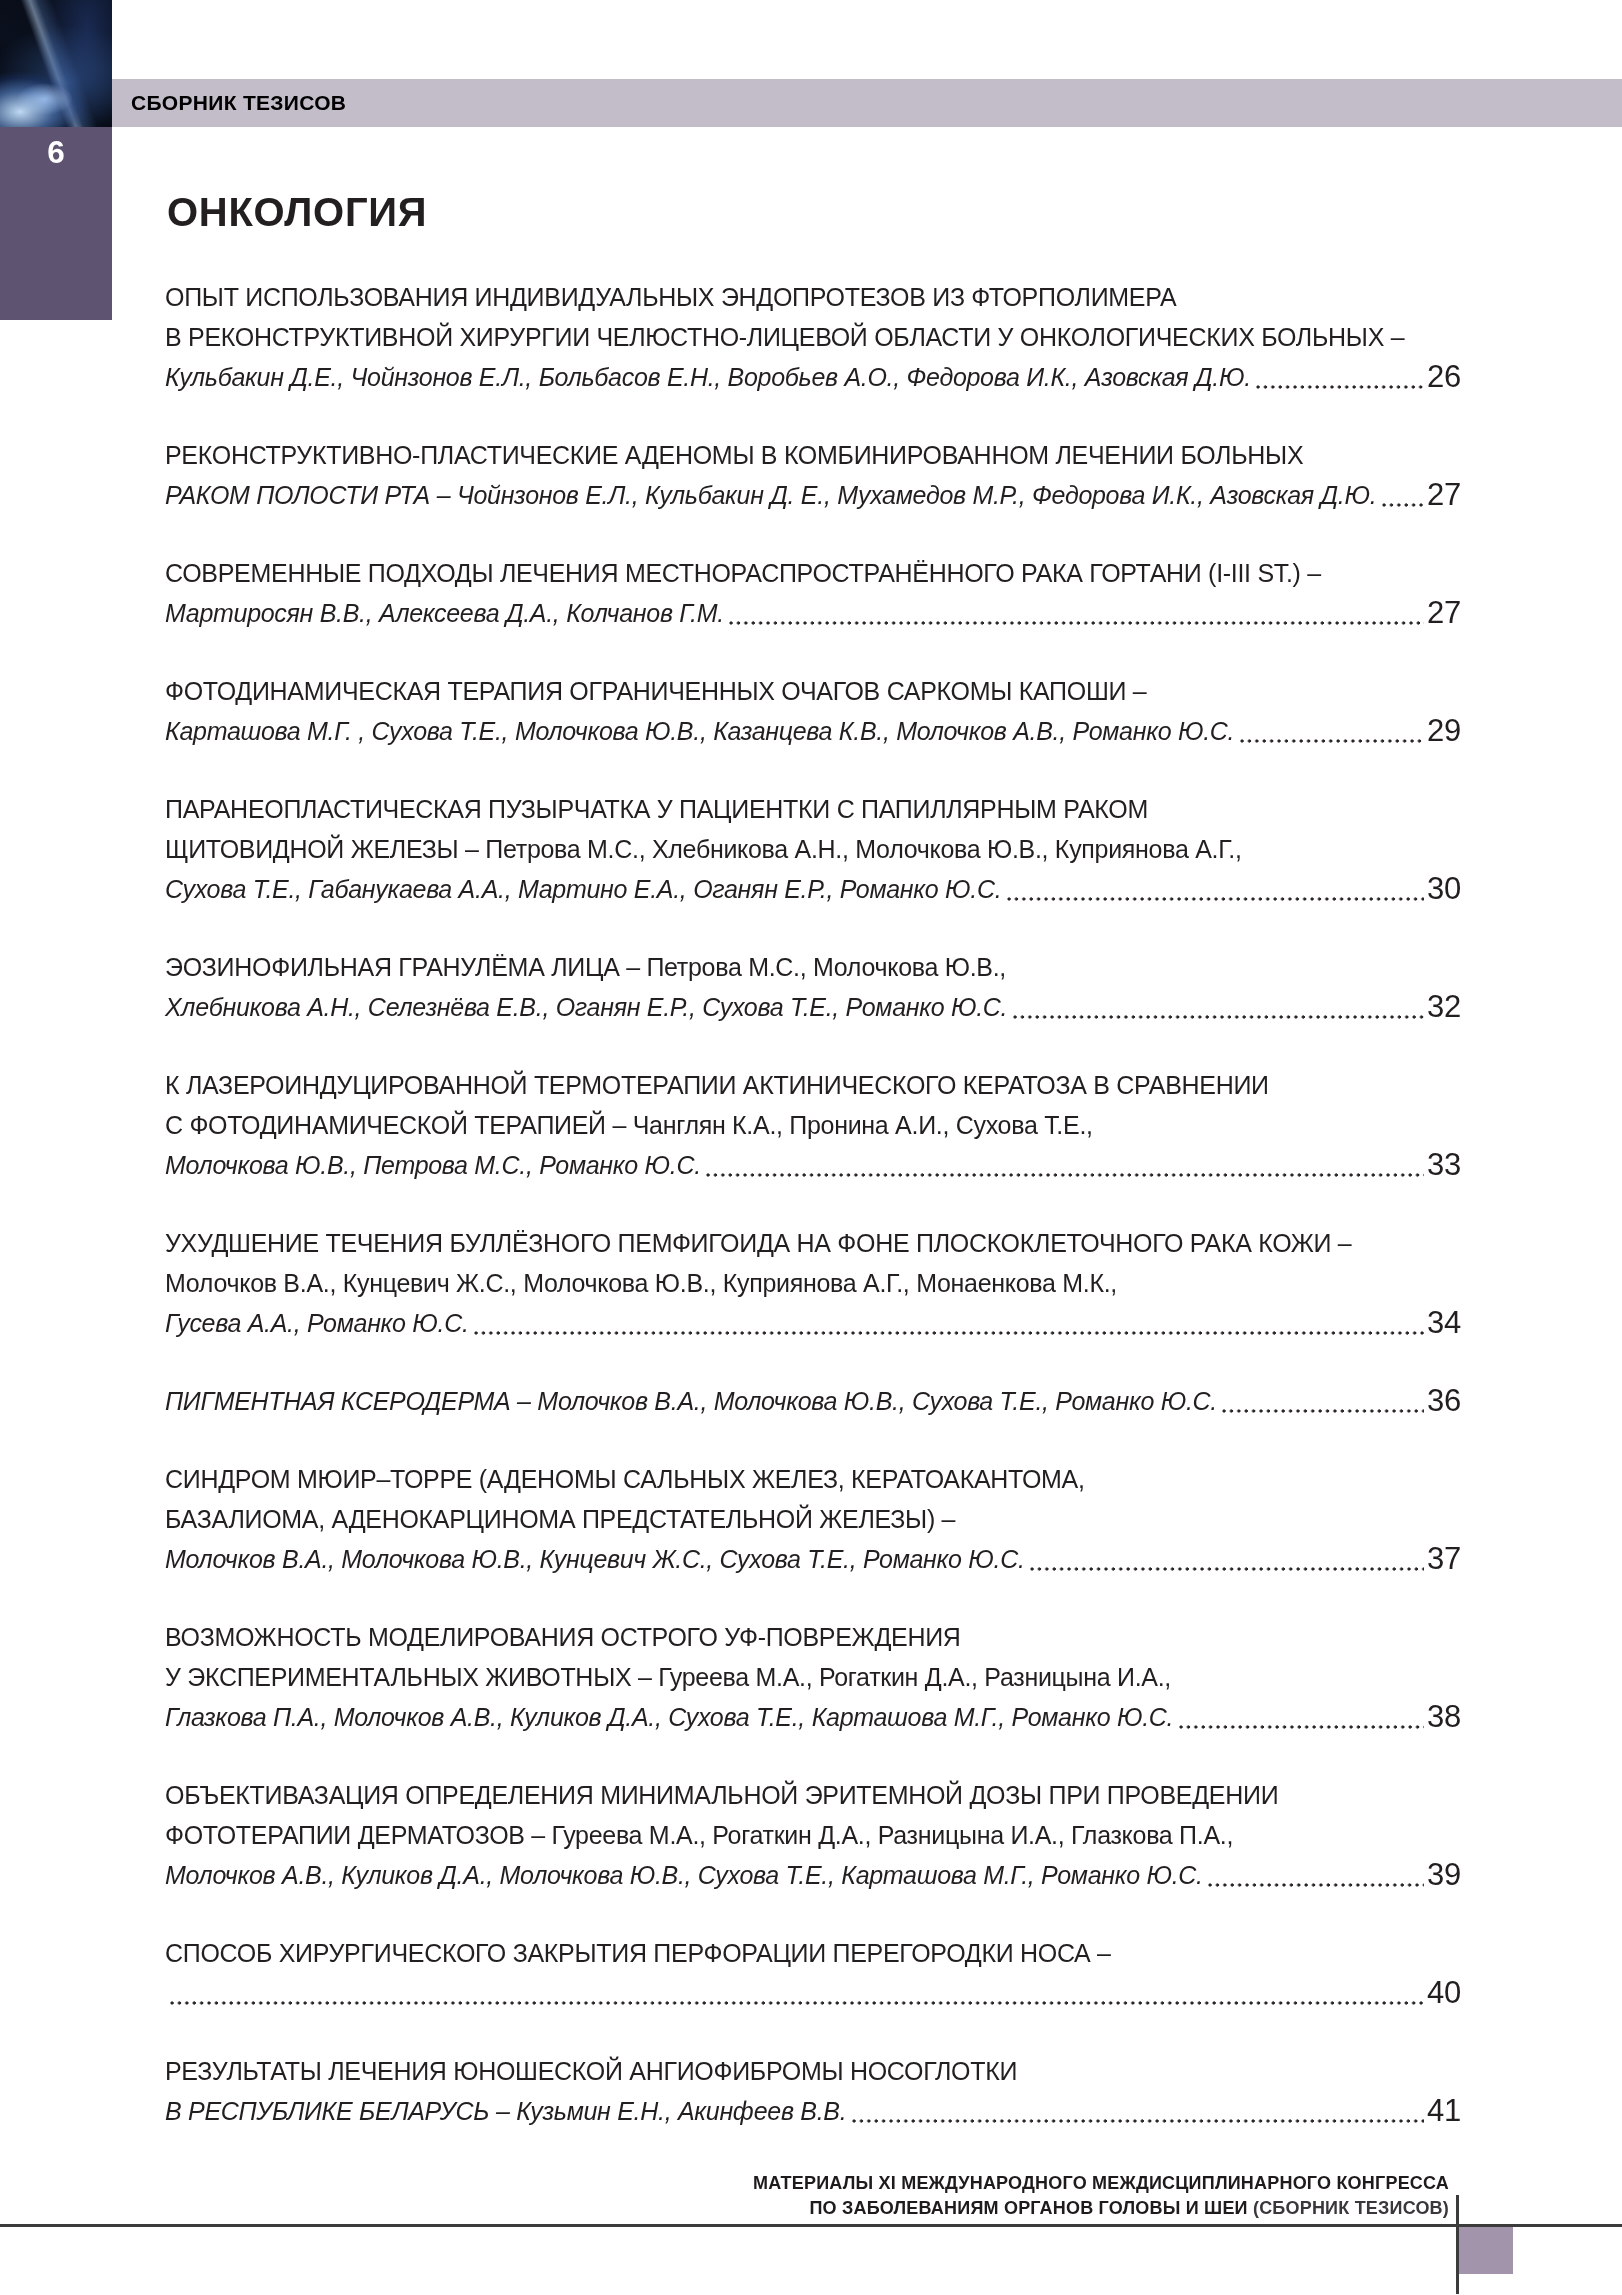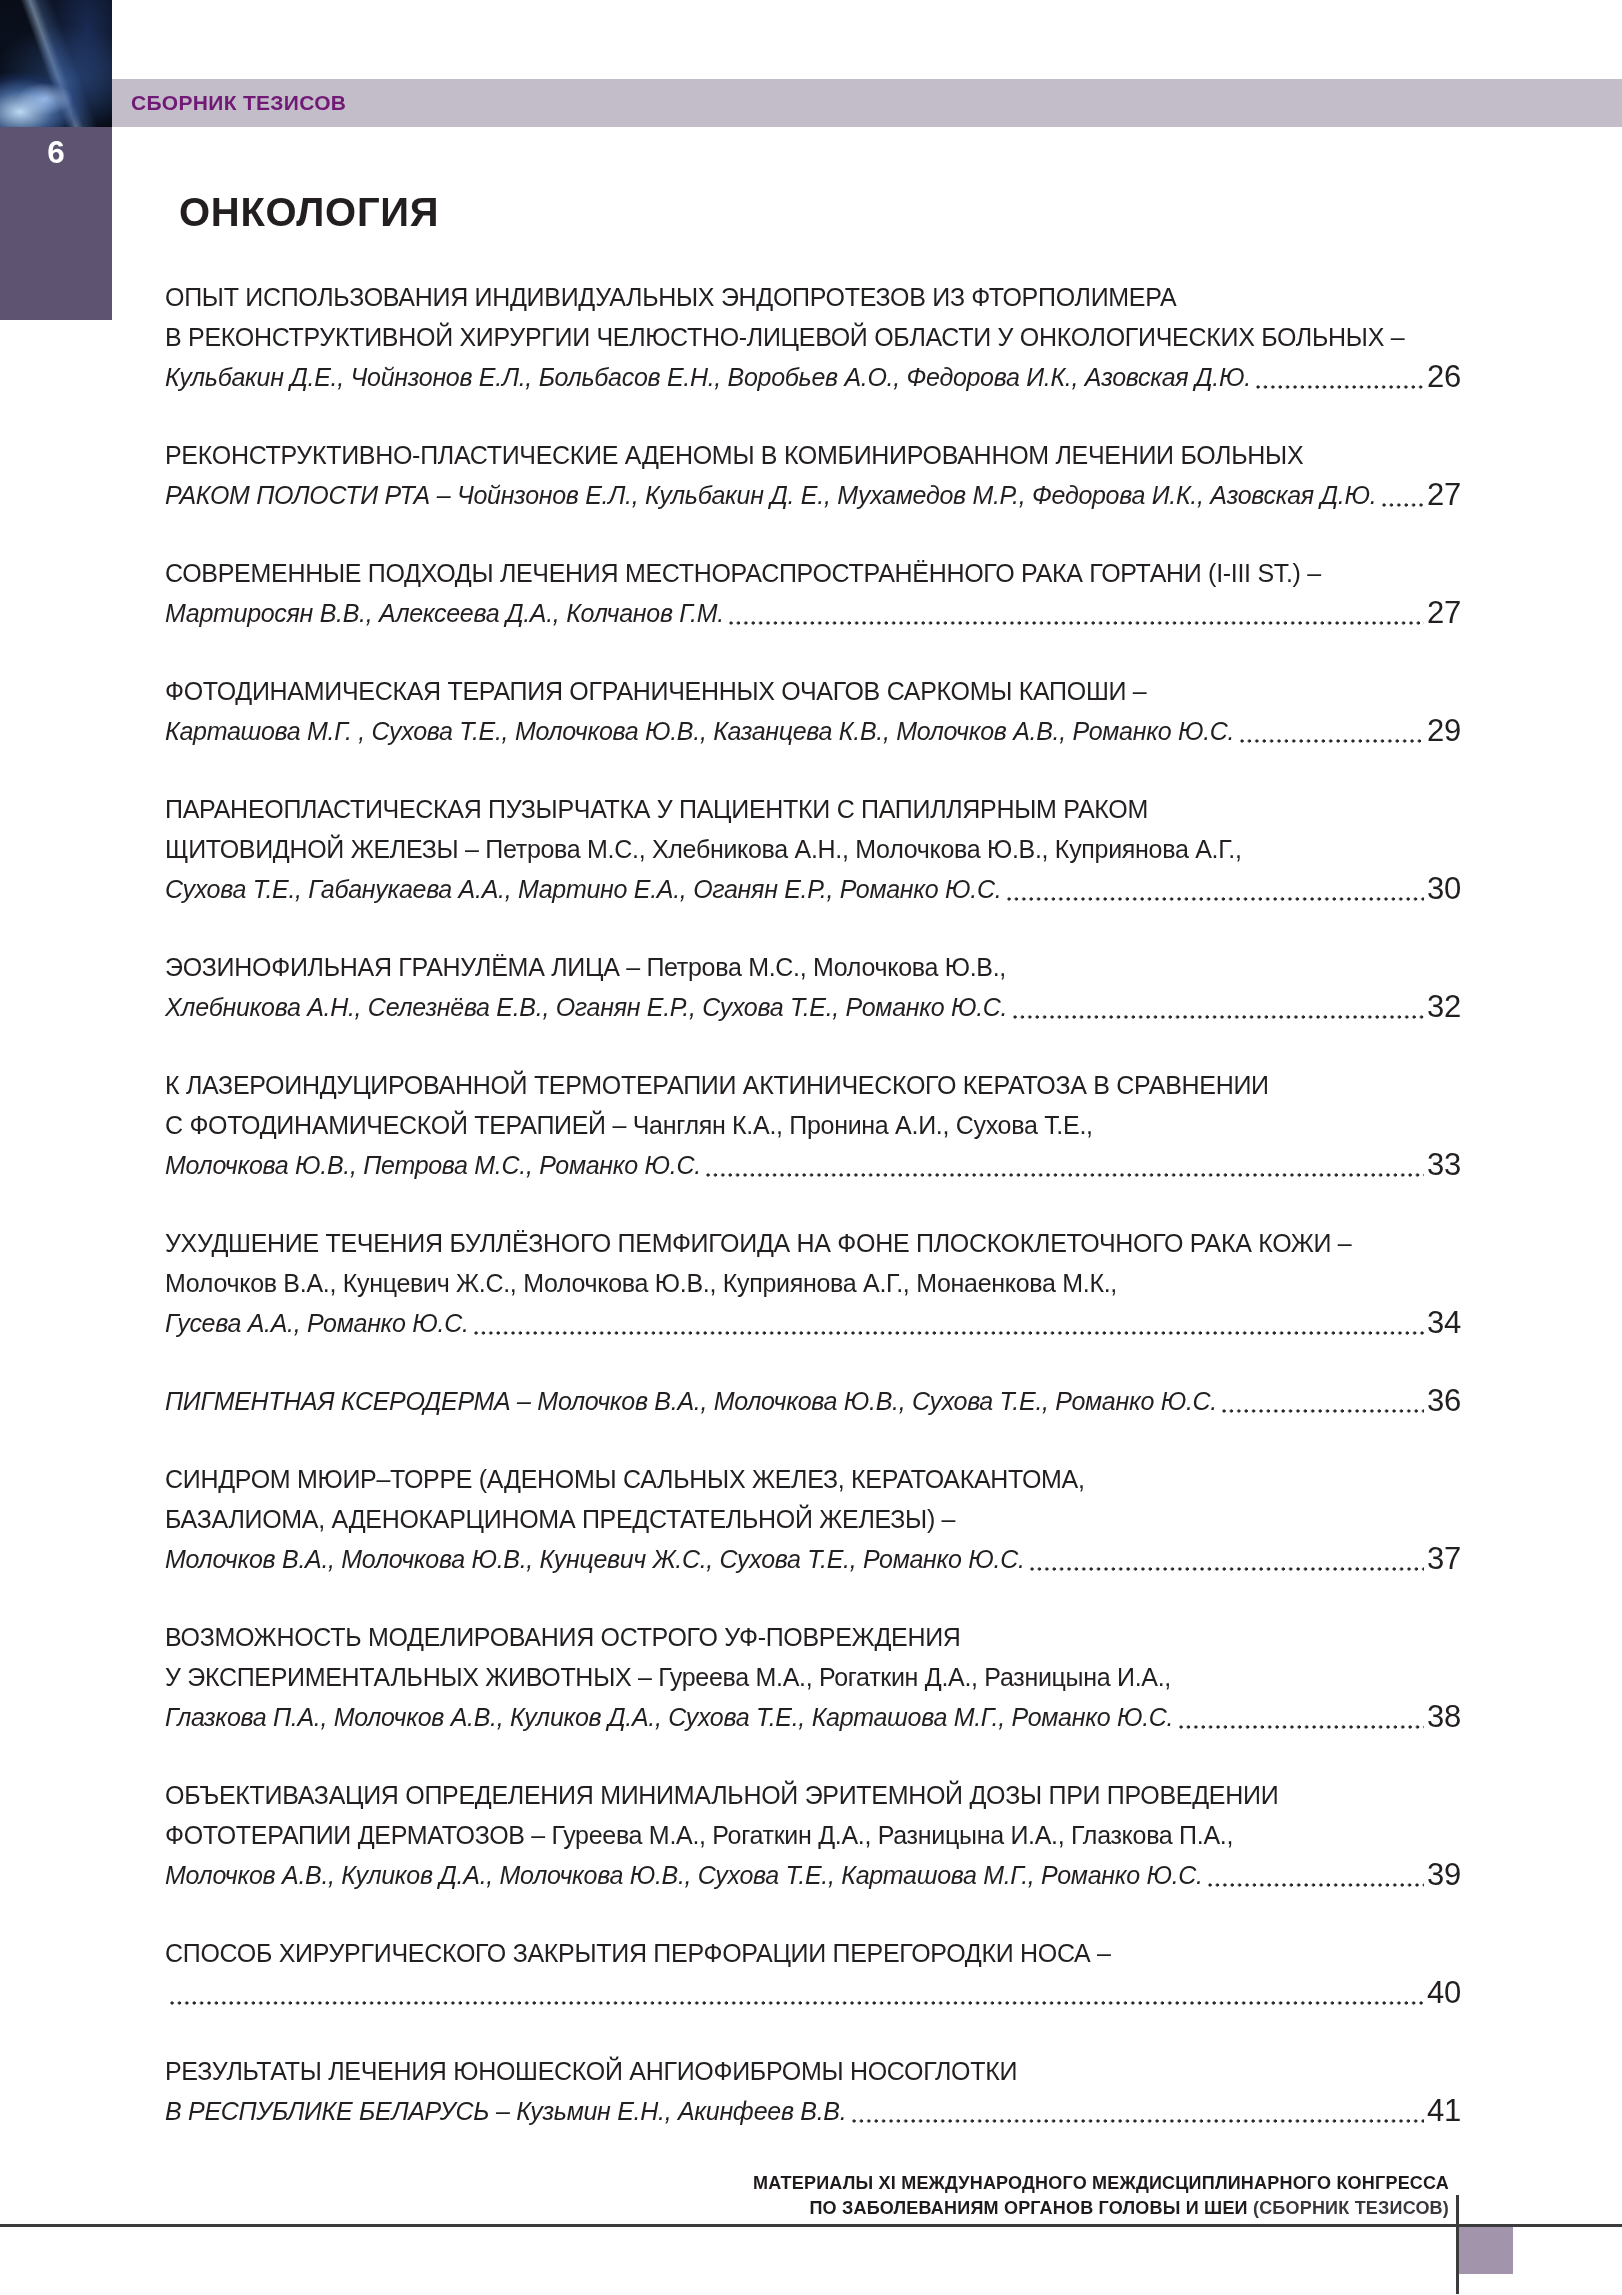--- a/index.html
+++ b/index.html
@@ -13,21 +13,21 @@
   }
   
   .header-bar{
     position:absolute;left:0;top:79px;right:0;height:48px;
     background:var(--bar,#c3bdc9);
     display:flex;align-items:center;
   }
   .header-label{
     margin-left:131px;
     font-size:21px;font-weight:bold;letter-spacing:0.3px;
-    color:#701a75;
+    color:#000000;
   }
   
   .corner-art{
     position:absolute;left:0;top:0;width:112px;height:127px;
     background:
       radial-gradient(87px 54px at 18% 88%, rgba(200,228,255,.95), rgba(100,150,225,.55) 38%, rgba(35,65,135,.3) 62%, transparent 75%),
       radial-gradient(40px 23px at 40% 78%, rgba(225,240,255,.9), transparent 70%),
       radial-gradient(114px 80px at 60% 64%, rgba(70,120,200,.4), transparent 70%),
       radial-gradient(67px 134px at 78% 22%, rgba(45,75,150,.45), transparent 75%),
       linear-gradient(70deg, transparent 42%, rgba(190,220,255,.5) 48%, rgba(110,160,235,.25) 53%, transparent 62%),
@@ -42,21 +42,21 @@
   }
   .pageno{
     margin-top:8px;
     font-size:31.5px;font-weight:bold;color:#ffffff;line-height:1.1;
     display:inline-block;
   }
   
   .content{position:absolute;left:165px;top:190px;right:162px;}
   .section-title{
     font-size:40px;font-weight:bold;letter-spacing:0.7px;
-    margin:0 0 42px 14px;color:var(--text,#231f20);
+    margin:0 0 42px 2px;color:var(--text,#231f20);
   }
   .entry{margin-bottom:38px;}
   .line{
     font-size:25px;line-height:40px;letter-spacing:-0.3px;
     white-space:nowrap;
   }
   .lastline{display:flex;align-items:stretch;}
   .lastline .txt{white-space:nowrap;font-style:italic;}
   .leader{
     flex:1 1 auto;min-width:5.4px;position:relative;margin:0 2.7px 0 5.4px;

